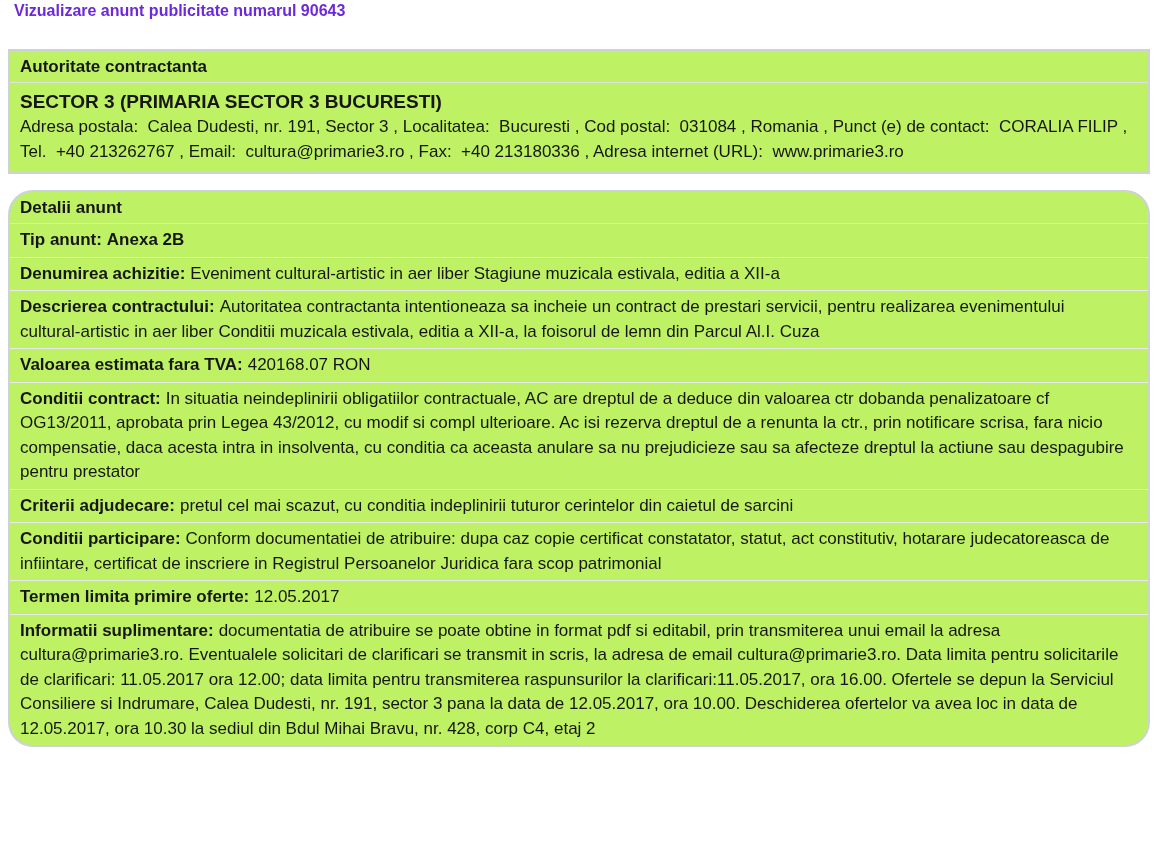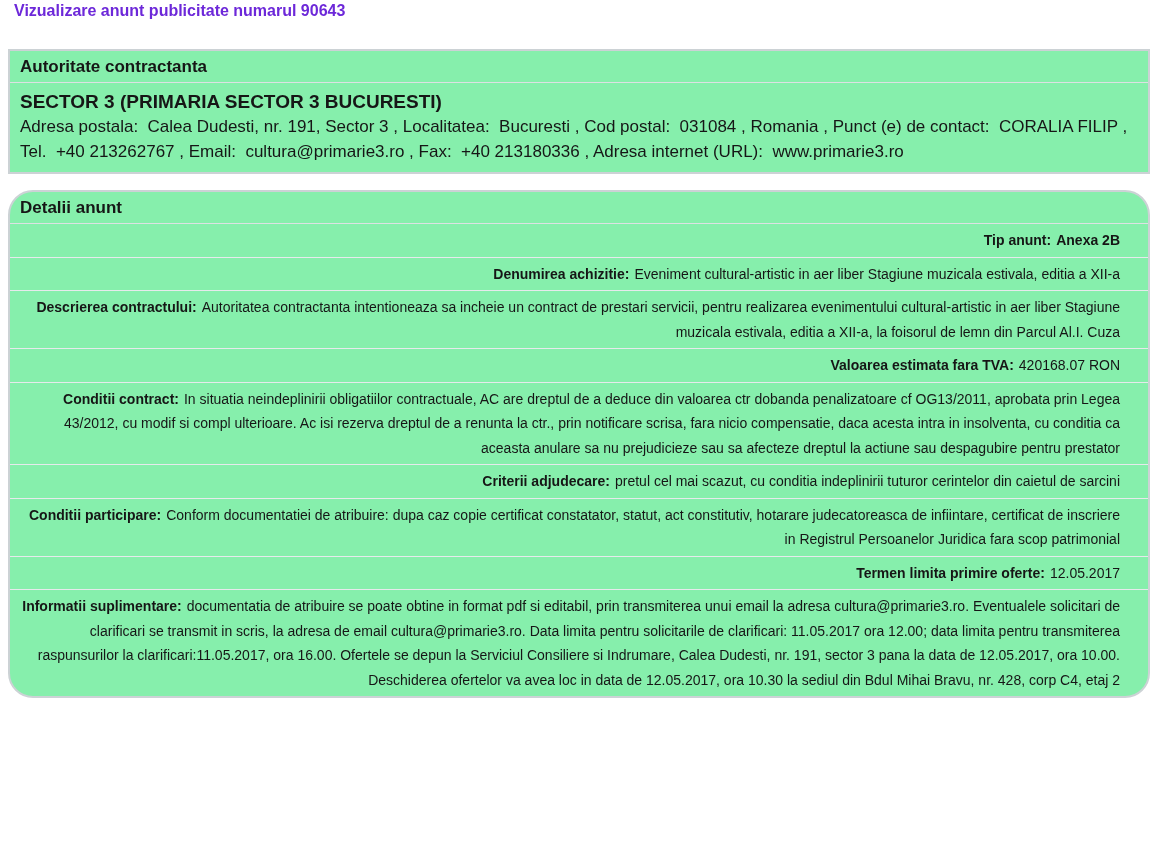--- a/index.html
+++ b/index.html
@@ -12,21 +12,21 @@
   }
   .page-title {
     margin:2px 0 0 14px;
     font-size:16px;
     font-weight:bold;
     color:#6d28d9;
   }
   .box {
     margin:0 9px 0 8px;
     border:2px solid #ccd2d5;
-    background:#86efac;
+    background:#bef264;
   }
   .box-authority { margin-top:29px; }
   .box-details   { margin-top:16px;border-radius:25px; }
   .box-header {
     padding:6px 10px 5px 10px;
     font-size:17px;
     font-weight:bold;
     border-bottom:1px solid #dde1e3;
   }
   .authority-body { padding:3px 10px 8px 10px; }
@@ -35,24 +35,23 @@
     font-weight:bold;
     line-height:27px;
     padding-top:2px;
   }
   .address {
     font-size:17px;
     line-height:24.5px;
     white-space:pre-wrap;
   }
   .field-row {
-    padding:4px 28px 4px 10px;
-    font-size:14px;
+    padding:4px 20px 4px 10px;
+    font-size:17px;
     line-height:24.5px;
-    text-align:right;
   }
   .field-row + .field-row { border-top:1px solid #e6eaec; }
   .lbl { font-weight:bold; margin-right:5px; }
   .val { font-weight:normal; }
   .val-bold { font-weight:bold; }
 </style>
 </head>
 <body>
 
 <div class="page-title">Vizualizare anunt publicitate numarul 90643</div>
@@ -72,21 +71,21 @@
     <span class="lbl">Tip anunt:</span><span class="val val-bold">Anexa 2B</span>
   </div>
 
 
   <div class="field-row">
     <span class="lbl">Denumirea achizitie:</span><span class="val">Eveniment cultural-artistic in aer liber Stagiune muzicala estivala, editia a XII-a</span>
   </div>
 
 
   <div class="field-row">
-    <span class="lbl">Descrierea contractului:</span><span class="val">Autoritatea contractanta intentioneaza sa incheie un contract de prestari servicii, pentru realizarea evenimentului cultural-artistic in aer liber Stagiune muzicala estivala, editia a XII-a, la foisorul de lemn din Parcul Al.I. Cuza</span>
+    <span class="lbl">Descrierea contractului:</span><span class="val">Autoritatea contractanta intentioneaza sa incheie un contract de prestari servicii, pentru realizarea evenimentului cultural-artistic in aer liber Conditii muzicala estivala, editia a XII-a, la foisorul de lemn din Parcul Al.I. Cuza</span>
   </div>
 
   <div class="field-row">
     <span class="lbl">Valoarea estimata fara TVA:</span><span class="val">420168.07 RON</span>
   </div>
 
   <div class="field-row">
     <span class="lbl">Conditii contract:</span><span class="val">In situatia neindeplinirii obligatiilor contractuale, AC are dreptul de a deduce din valoarea ctr dobanda penalizatoare cf OG13/2011, aprobata prin Legea 43/2012, cu modif si compl ulterioare. Ac isi rezerva dreptul de a renunta la ctr., prin notificare scrisa, fara nicio compensatie, daca acesta intra in insolventa, cu conditia ca aceasta anulare sa nu prejudicieze sau sa afecteze dreptul la actiune sau despagubire pentru prestator</span>
   </div>
 

